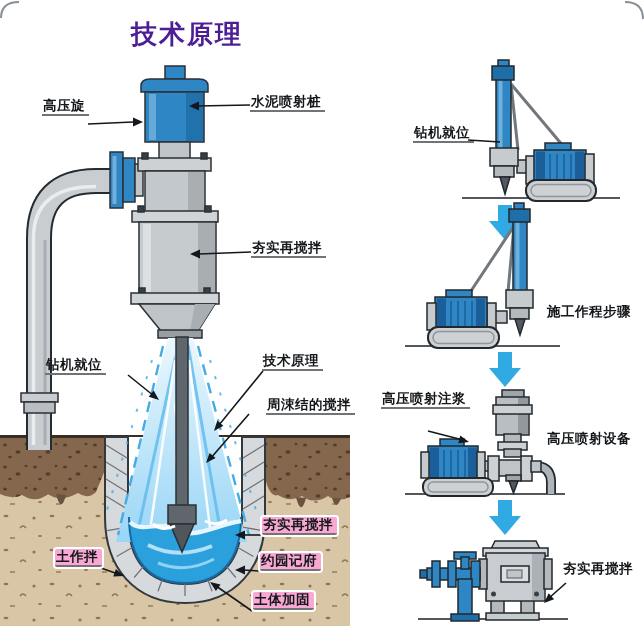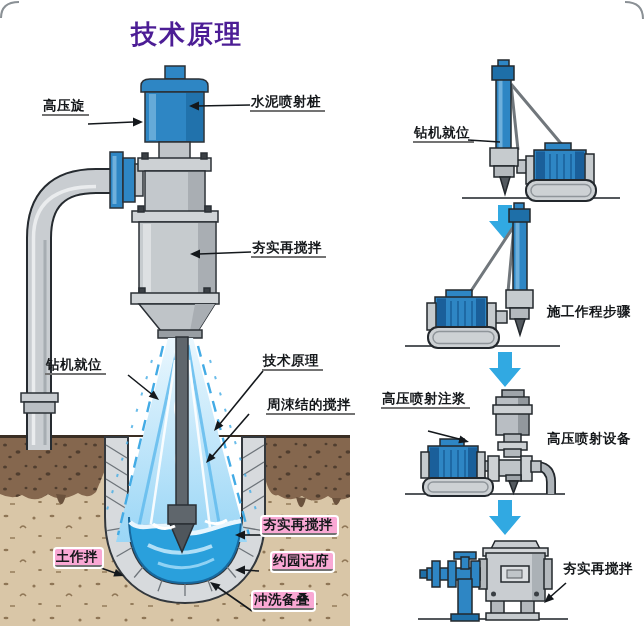--- a/index.html
+++ b/index.html
@@ -324,22 +324,22 @@
   <div class="title t-left">技术原理</div>
 
   <div class="lbl" style="left:42px;top:98px"><span class="ul">高压旋</span></div>
   <div class="lbl" style="left:250px;top:94px"><span class="ul">水泥喷射桩</span></div>
   <div class="lbl" style="left:251px;top:240px"><span class="ul">夯实再搅拌</span></div>
   <div class="lbl" style="left:262px;top:353px"><span class="ul">技术原理</span></div>
   <div class="lbl" style="left:266px;top:397px"><span class="ul">周涑结的搅拌</span></div>
   <div class="lbl" style="left:45px;top:357px"><span class="ul">钻机就位</span></div>
   <div class="lbl" style="left:55px;top:549px"><span class="ul chip">土作拌</span></div>
   <div class="lbl" style="left:262px;top:517px"><span class="ul chip">夯实再搅拌</span></div>
-  <div class="lbl" style="left:272px;top:553px"><span class="ul chip">约园记府</span></div>
-  <div class="lbl" style="left:253px;top:592px"><span class="ul chip">冲洗备叠</span></div>
+  <div class="lbl" style="left:260px;top:553px"><span class="ul chip">约园记府</span></div>
+  <div class="lbl" style="left:253px;top:592px"><span class="ul chip">土体加固</span></div>
 
   <div class="lbl" style="left:413px;top:125px"><span class="ul">钻机就位</span></div>
   <div class="lbl" style="left:547px;top:304px"><span>施工作程步骤</span></div>
   <div class="lbl" style="left:381px;top:391px"><span class="ul">高压喷射注浆</span></div>
   <div class="lbl" style="left:547px;top:431px"><span>高压喷射设备</span></div>
   <div class="lbl" style="left:563px;top:561px"><span>夯实再搅拌</span></div>
 
 </div>
 
 </body></html>

